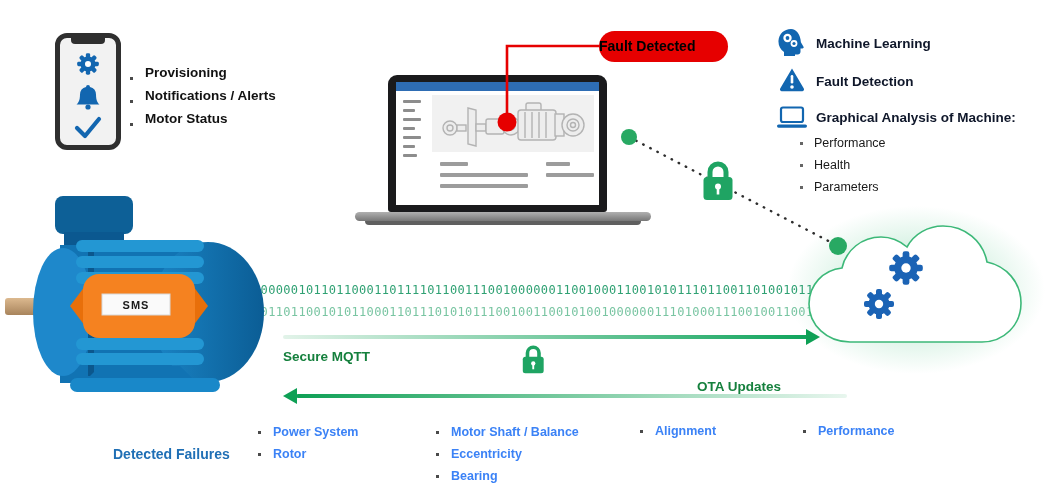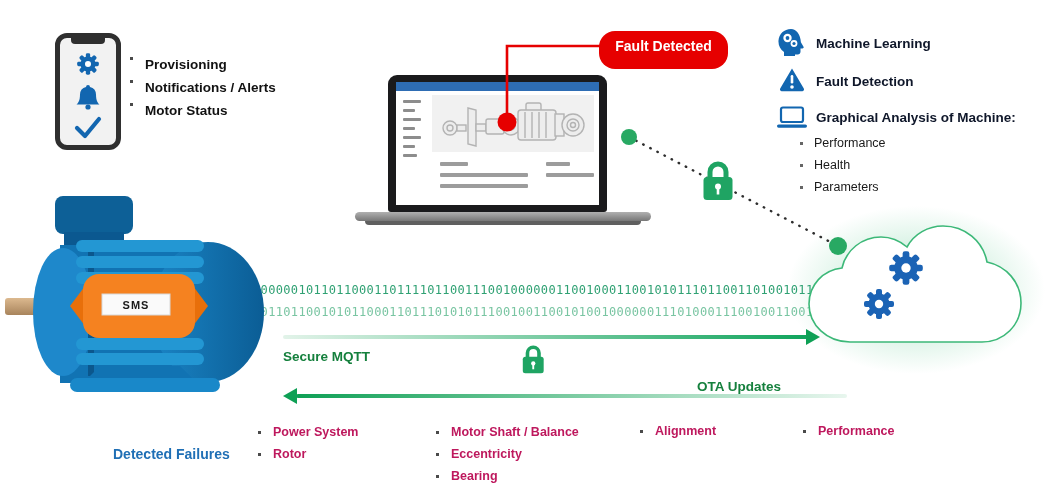--- a/index.html
+++ b/index.html
@@ -9,42 +9,42 @@
   .abs { position:absolute; }
 
   
   .phone { left:55px; top:33px; width:66px; height:117px; border:5px solid #2f2f2f;
            border-radius:12px; background:#f2f2f2; }
   .phone-notch { position:absolute; left:11px; top:-1px; width:34px; height:7px;
                  background:#2f2f2f; border-radius:0 0 4px 4px; }
 
   
   .feat-list { left:130px; top:57px; }
-  .feat-row { display:flex; align-items:flex-start; height:23px; }
+  .feat-row { display:flex; align-items:flex-end; height:23px; }
   .sqdot { width:3px; height:3px; background:#4a4a4a; margin-right:12px; flex:none; }
   .feat-txt { font-size:13.5px; font-weight:bold; color:#111; white-space:nowrap; }
 
   
   .laptop { left:355px; top:75px; width:296px; height:152px; }
   .lt-screen { position:absolute; left:33px; top:0; width:219px; height:137px;
                background:#1a1a1c; border-radius:9px 9px 3px 3px; }
   .lt-inner { position:absolute; left:41px; top:7px; width:203px; height:123px; background:#fff; overflow:hidden; }
   .lt-topbar { position:absolute; left:0; top:0; width:203px; height:9px; background:#2e6db4; }
   .lt-side { position:absolute; left:0; top:9px; width:32px; height:114px; background:#fff; }
   .dash { position:absolute; left:7px; height:3px; background:#8d8d8d; border-radius:1px; }
   .lt-panel { position:absolute; left:36px; top:13px; width:162px; height:57px; background:#f1f1f1; }
   .card { position:absolute; background:#fff; }
   .cline { position:absolute; height:4px; background:#9c9c9c; border-radius:1px; }
   .lt-base { position:absolute; left:0; top:137px; width:296px; height:9px; border-radius:5px;
              background:linear-gradient(#b0b0b0,#777); }
   .lt-lip { position:absolute; left:10px; top:146px; width:276px; height:4px; background:#5f5f5f;
             border-radius:0 0 8px 8px; }
 
-  .fault-badge { left:599px; top:31px; width:129px; height:38px; background:#e60000; color:#ffffff;
-                 border-radius:16px; font-size:14px; font-weight:bold; text-align:center;
+  .fault-badge { left:599px; top:31px; width:129px; height:31px; background:#e60000; color:#000000;
+                 border-radius:16px; font-size:14px; font-weight:bold; 
                  line-height:31px; z-index:30; }
 
   
   .cap-label { font-size:13.5px; font-weight:bold; color:#0f172a; white-space:nowrap; }
   .cap-sub { display:flex; align-items:center; height:16px; }
   .cap-sub-txt { font-size:12.5px; color:#1a1a1a; white-space:nowrap; }
   .subdot { width:3px; height:3px; background:#666; margin-right:11px; flex:none; }
 
   
   .bin { font-family:"DejaVu Sans Mono", monospace; font-size:12px; letter-spacing:0.35px;
@@ -64,21 +64,21 @@
 
   
   .glow { left:787px; top:206px; width:258px; height:168px; z-index:1;
           background:radial-gradient(closest-side, rgba(122,211,164,0.60), rgba(122,211,164,0) 100%); }
   .cloud-svg { left:800px; top:222px; z-index:2; }
 
   
   .df-head { left:113px; top:446px; font-size:14px; font-weight:bold; color:#1f6fb5; white-space:nowrap; }
   .df-col { }
   .df-row { display:flex; align-items:center; height:22px; }
-  .df-txt { font-size:12.5px; font-weight:bold; color:#be185d; white-space:nowrap; }
+  .df-txt { font-size:12.5px; font-weight:bold; color:#3b82f6; white-space:nowrap; }
 
   .overlay { left:0; top:0; z-index:20; pointer-events:none; }
   svg text { font-family:"Liberation Sans", sans-serif; }
 </style>
 </head>
 <body>
 
 <div class="canvas">
 
   <svg width="0" height="0" style="position:absolute" aria-hidden="true">

